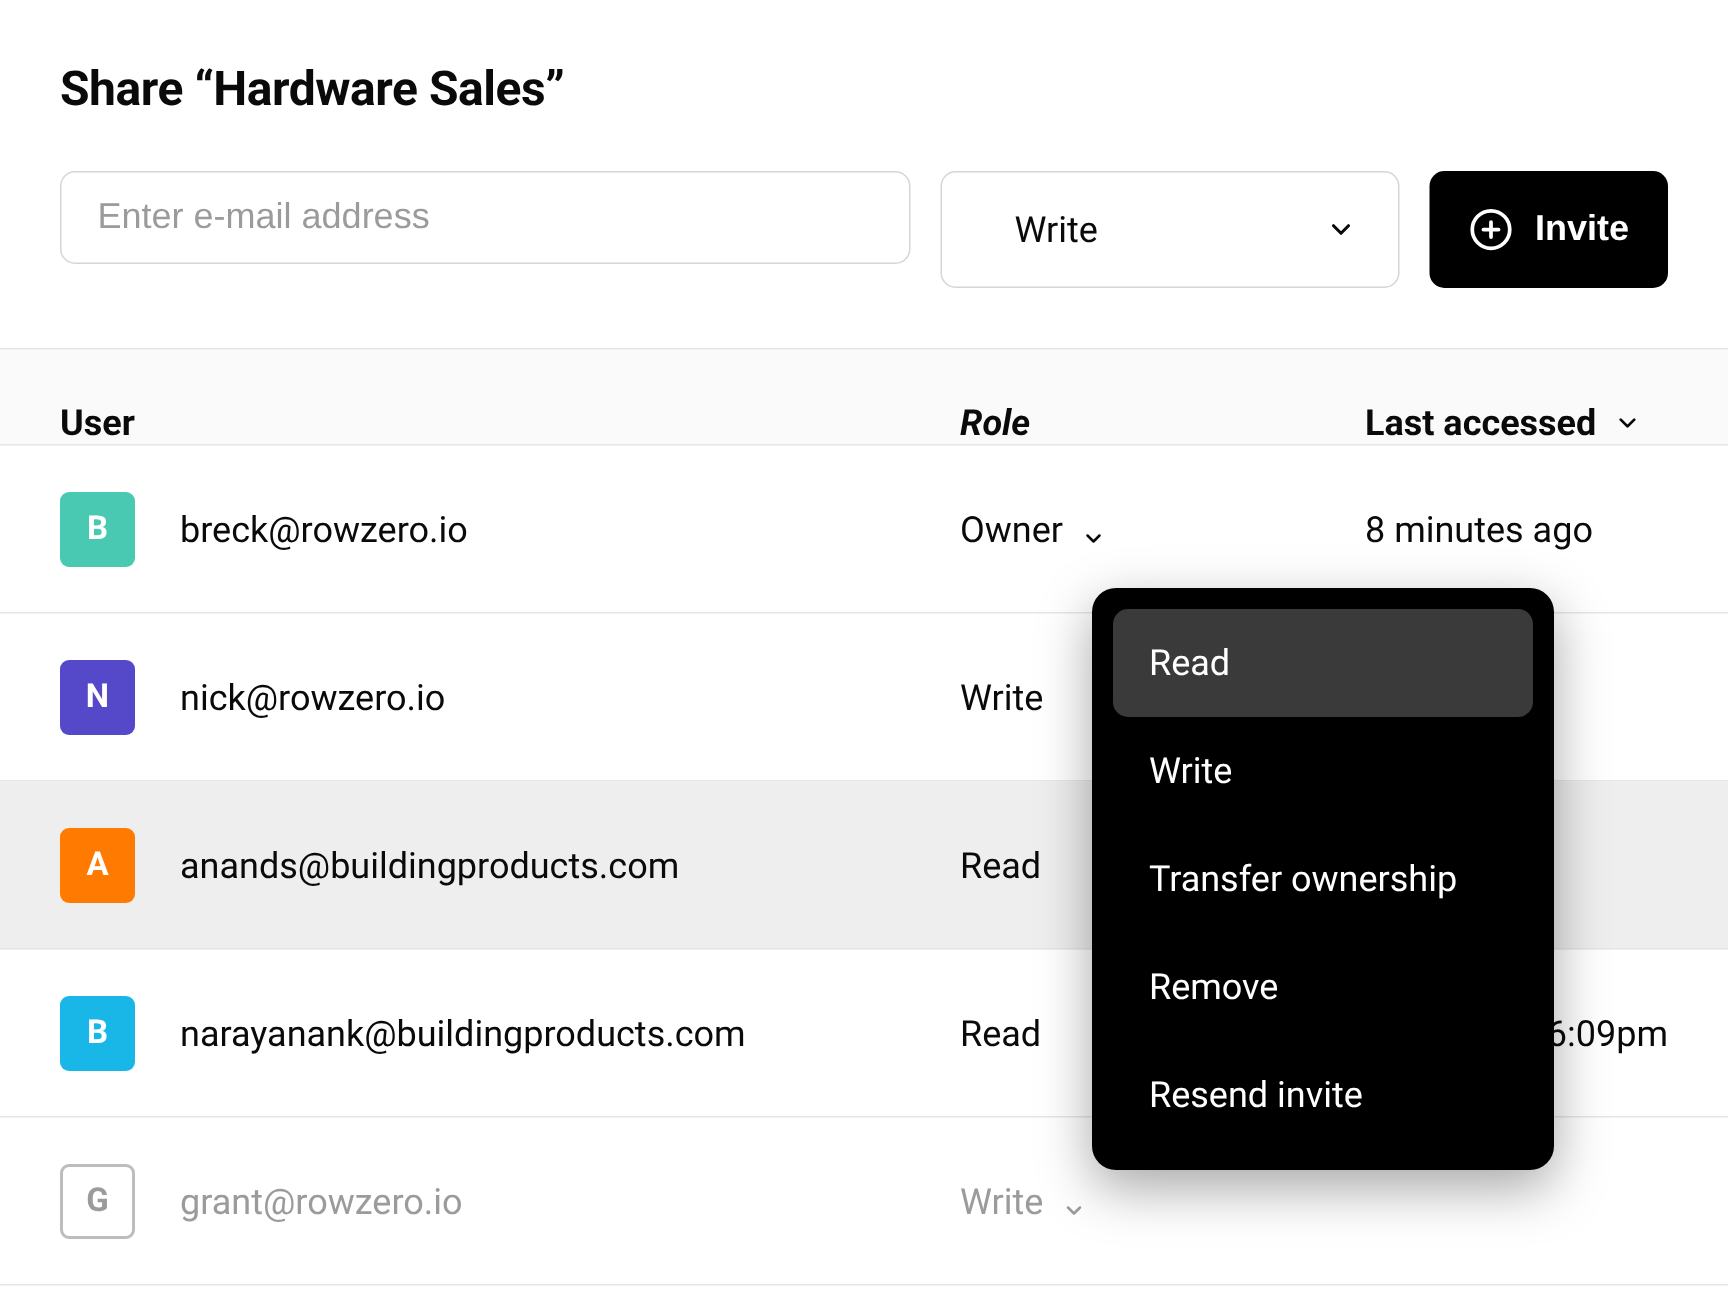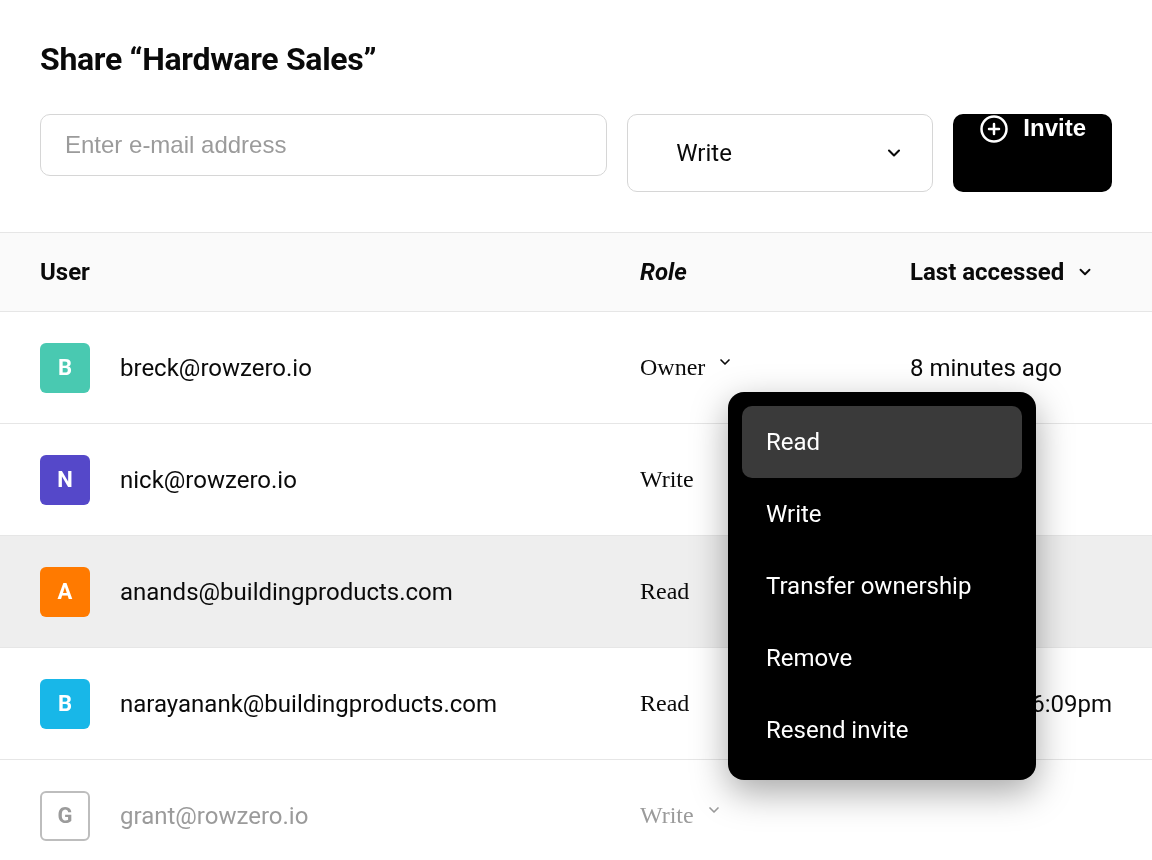--- a/index.html
+++ b/index.html
@@ -57,36 +57,37 @@
       cursor: pointer;
     }
     .invite-btn {
       height: 78px;
       background: #000;
       color: #fff;
       border: none;
       border-radius: 10px;
       padding: 0 26px;
       display: flex;
+      align-items: center;
       gap: 14px;
       font-size: 24px;
       font-weight: 600;
       cursor: pointer;
     }
     .plus-circle {
       display: inline-flex;
     }
     .table {
       margin-left: -40px;
       margin-right: -40px;
     }
     .thead {
       display: flex;
-      align-items: center;
-      height: 80px;
+      align-items: flex-end;
+      height: 65px;
       border-top: 1px solid #e6e6e6;
       border-bottom: 1px solid #e6e6e6;
       background: #fafafa;
       padding: 0 40px;
       font-size: 24px;
       font-weight: 700;
     }
     .col-user {
       flex: 0 0 600px;
     }
@@ -132,23 +133,22 @@
       font-size: 22px;
     }
     .avatar.pending-avatar {
       background: #fff;
       border: 2px solid #bdbdbd;
       color: #9b9b9b;
     }
     .role-cell {
       flex: 0 0 270px;
       display: flex;
-      align-items: flex-start;
+      align-items: flex-end;
       gap: 12px;
-      font-family: Liberation Serif, serif;
     }
     .last-cell {
       flex: 1;
     }
     .chevron {
       display: inline-flex;
     }
     .dropdown {
       position: absolute;
       left: 728px;

